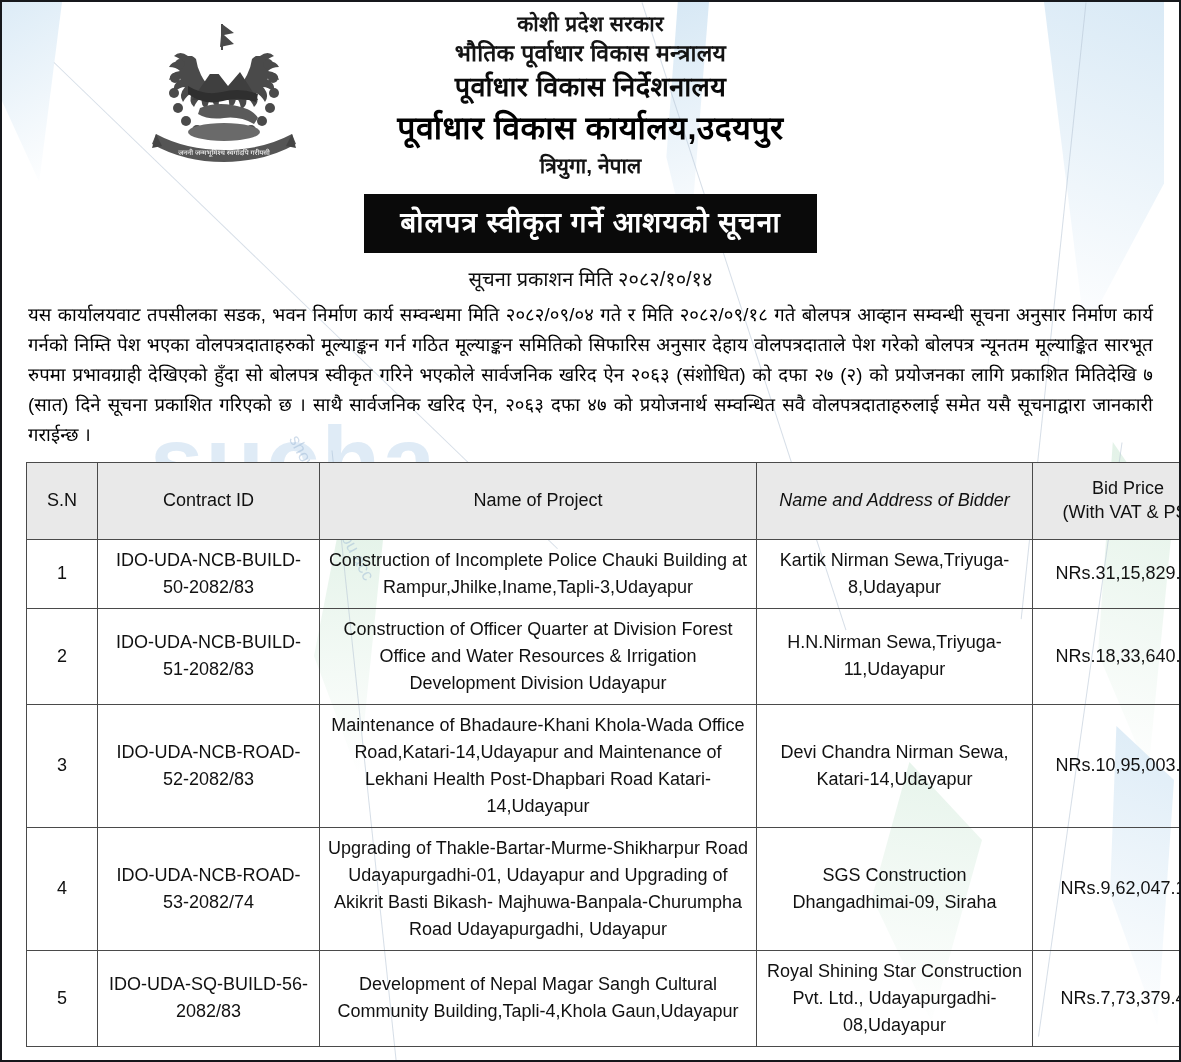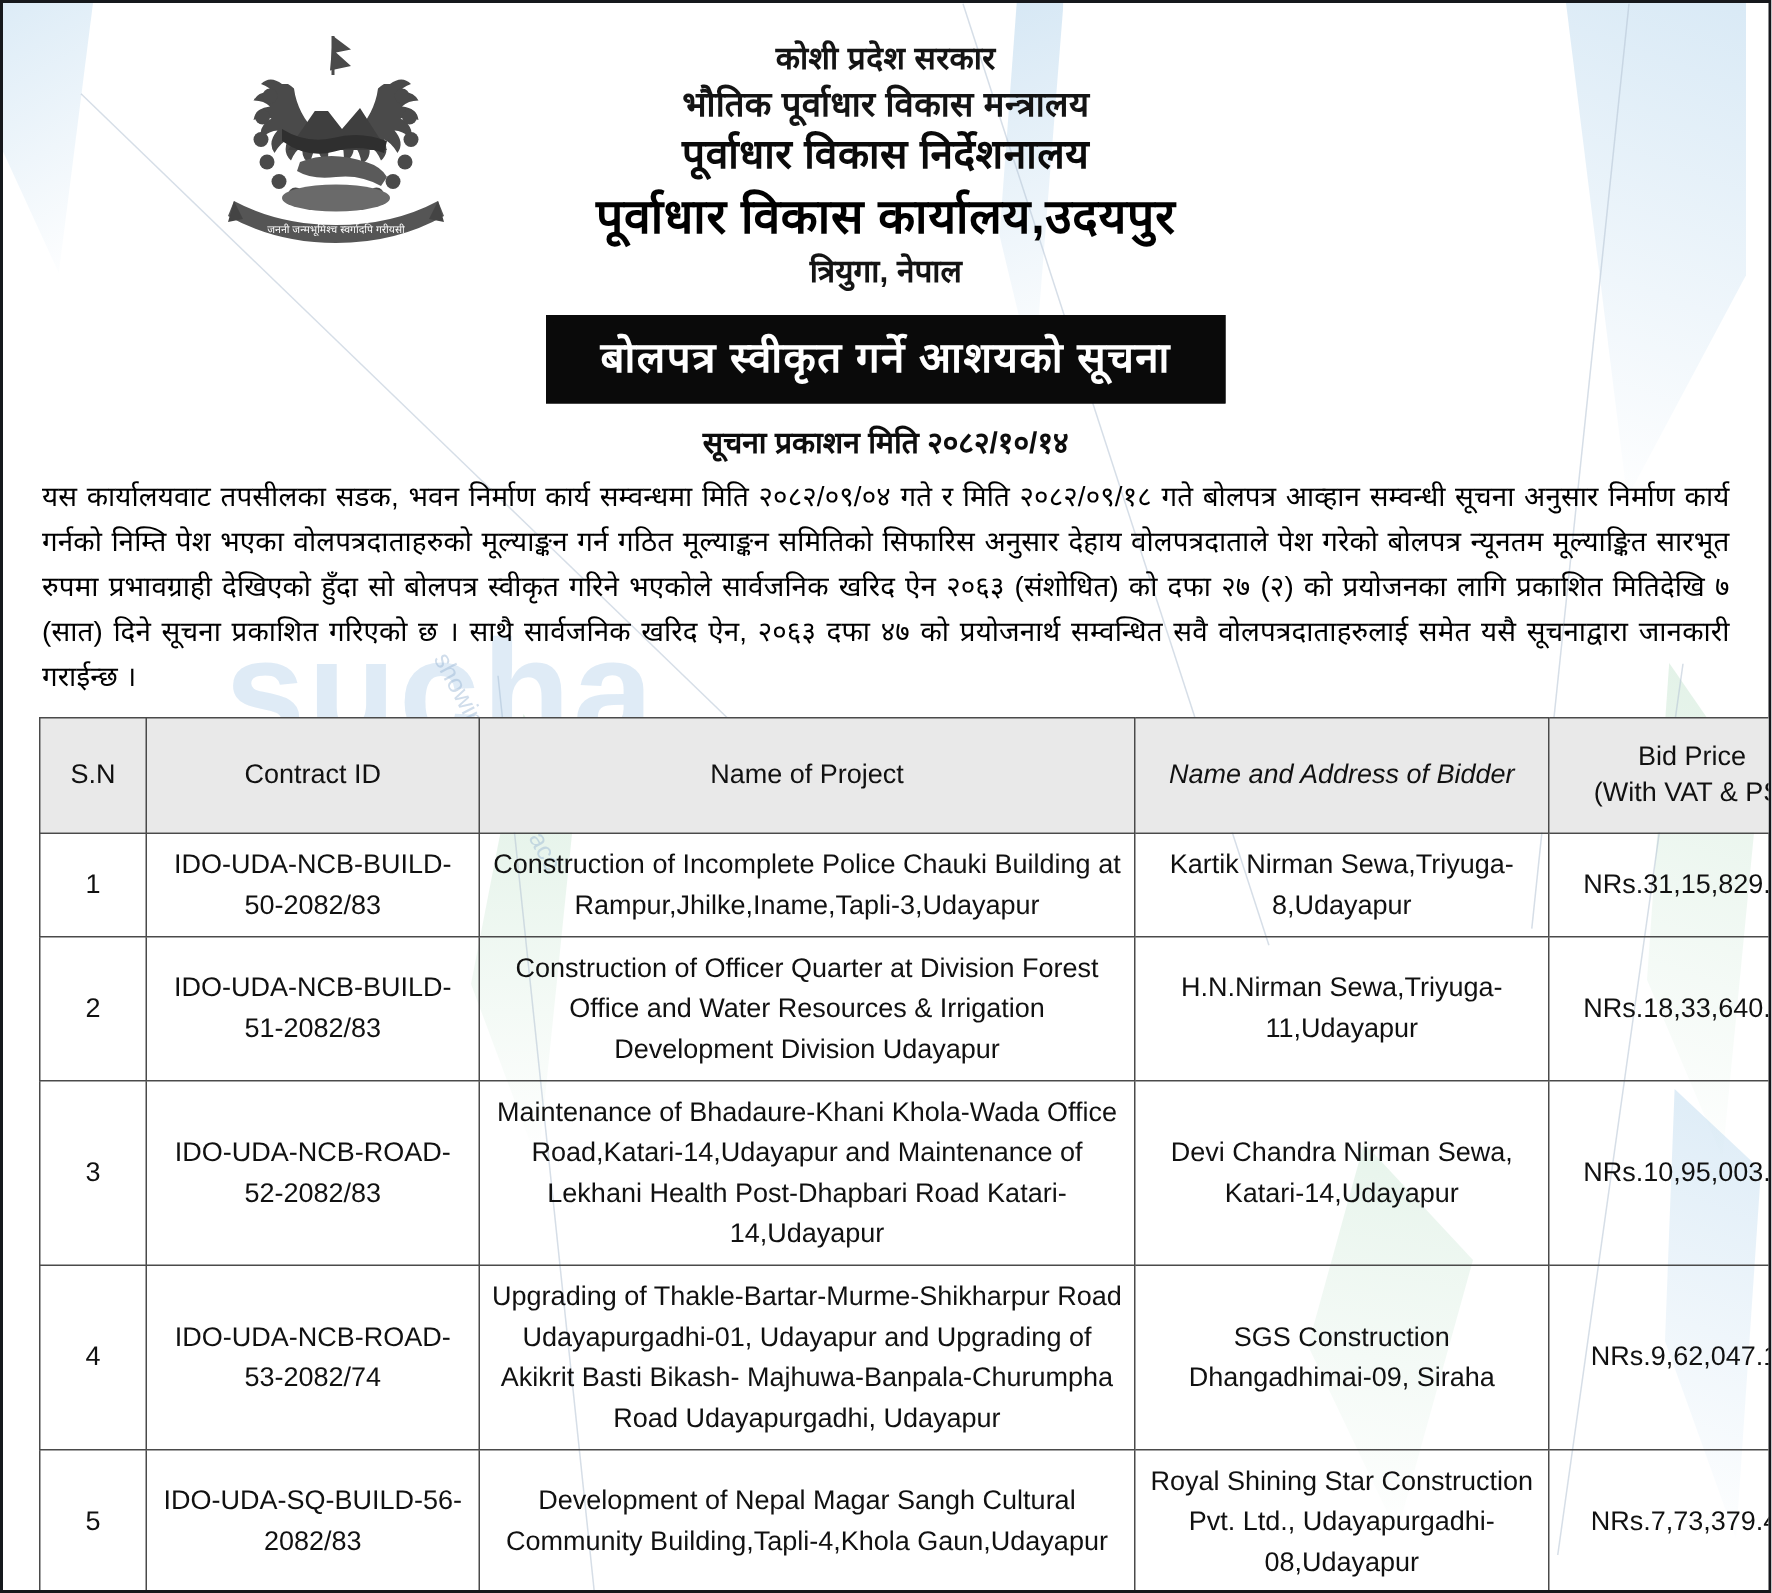--- a/index.html
+++ b/index.html
@@ -73,21 +73,21 @@
   
   .content {
     position: relative;
     z-index: 2;
     padding: 0 24px;
   }
 
   .masthead {
     position: relative;
     text-align: center;
-    padding-top: 24px;
+    padding-top: 8px;
   }
   .emblem {
     position: absolute;
     left: 118px;
     top: 14px;
     width: 160px;
     height: 160px;
   }
   .org-line-1 {
     font-size: 21px;
@@ -137,21 +137,21 @@
     letter-spacing: 1px;
     padding: 9px 34px 11px 34px;
     border: 2px solid #0a0a0a;
     box-shadow: inset 0 0 0 3px #0a0a0a;
     line-height: 1.25;
   }
 
   .pub-date {
     text-align: center;
     font-size: 20px;
-    font-weight: 700;
+    font-weight: 400;
     color: #0d0d0d;
     margin-top: 12px;
   }
 
   .body-para {
     margin-top: 8px;
     font-size: 18.5px;
     line-height: 1.62;
     color: #000000;
     text-align: justify;

